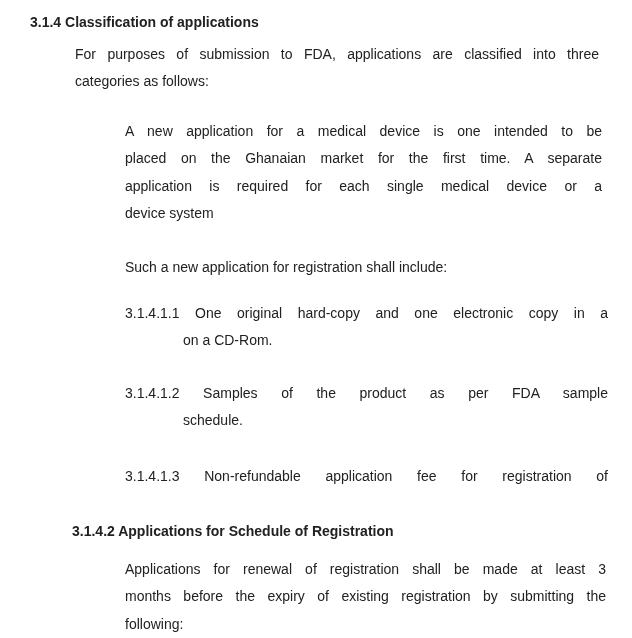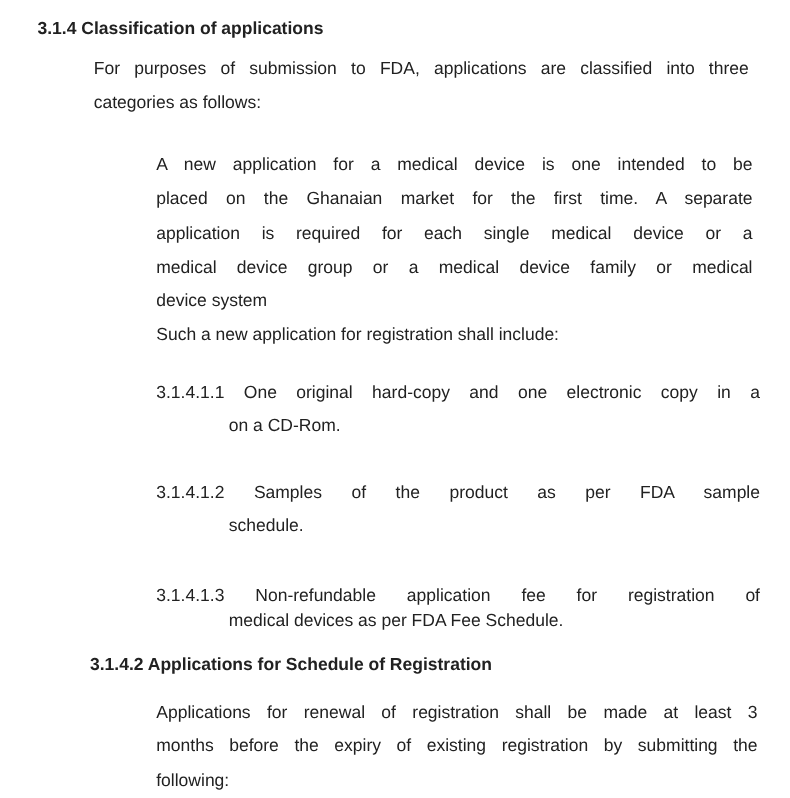--- a/index.html
+++ b/index.html
@@ -36,21 +36,20 @@
   <div class="abs" style="left:75px; top:41px; width:524px; line-height:27.3px;">
     <div class="jline">For purposes of submission to FDA, applications are classified into three</div>
     <div class="lline">categories as follows:</div>
   </div>
 
 
   <div class="abs" style="left:125px; top:118px; width:477px; line-height:27.3px;">
     <div class="jline">A new application for a medical device is one intended to be</div>
     <div class="jline">placed on the Ghanaian market for the first time.  A separate</div>
     <div class="jline">application is required for each single medical device or a</div>
-    <div class="jline">medical device group or a medical device family or medical</div>
     <div class="lline">device system</div>
   </div>
 
   <div class="abs" style="left:125px; top:254px; line-height:27.3px;">Such a new application for registration shall include:</div>
 
   <div class="abs" style="left:125px; top:300px; width:483px; line-height:27.4px;">
     <div class="jline">
       <span>3.1.4.1.1</span>
       <span>One original hard-copy and one electronic copy in a</span>
     </div>
@@ -63,21 +62,20 @@
       <span>Samples of the product as per FDA sample</span>
     </div>
     <div class="lline indent-cont">schedule.</div>
   </div>
 
   <div class="abs" style="left:125px; top:467px; width:483px; line-height:19.5px;">
     <div class="jline">
       <span>3.1.4.1.3</span>
       <span>Non-refundable application fee for registration of</span>
     </div>
-    <div class="lline indent-cont">medical devices as per FDA Fee Schedule.</div>
   </div>
 
   <div class="abs bold" style="left:72px; top:520px; line-height:22px;">
     <span>3.1.4.2</span>
     <span>Applications for Schedule of Registration</span>
   </div>
 
   <div class="abs" style="left:125px; top:556px; width:481px; line-height:27.4px;">
     <div class="jline">Applications for renewal of registration shall be made at least 3</div>
     <div class="jline">months before the expiry of existing registration by submitting the</div>

